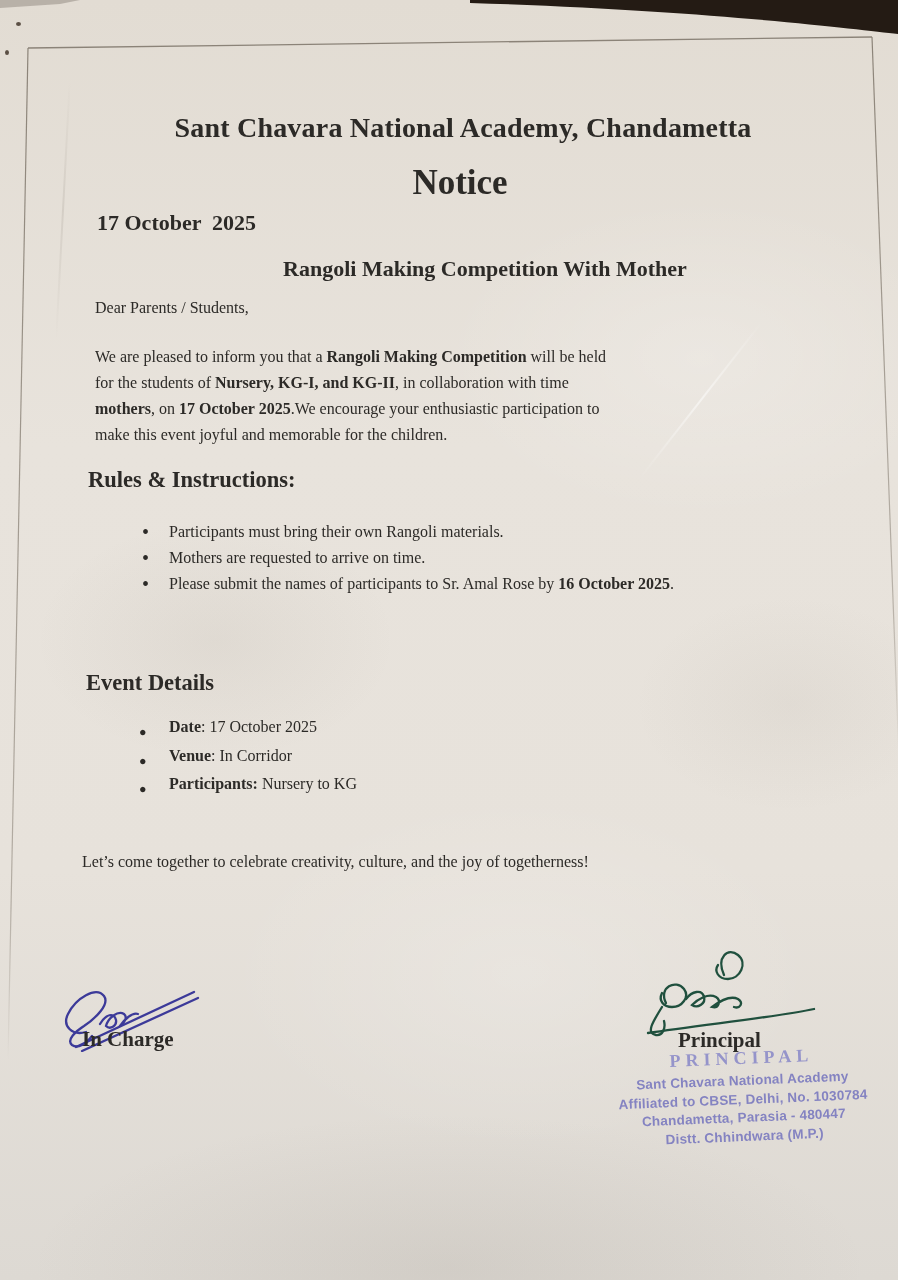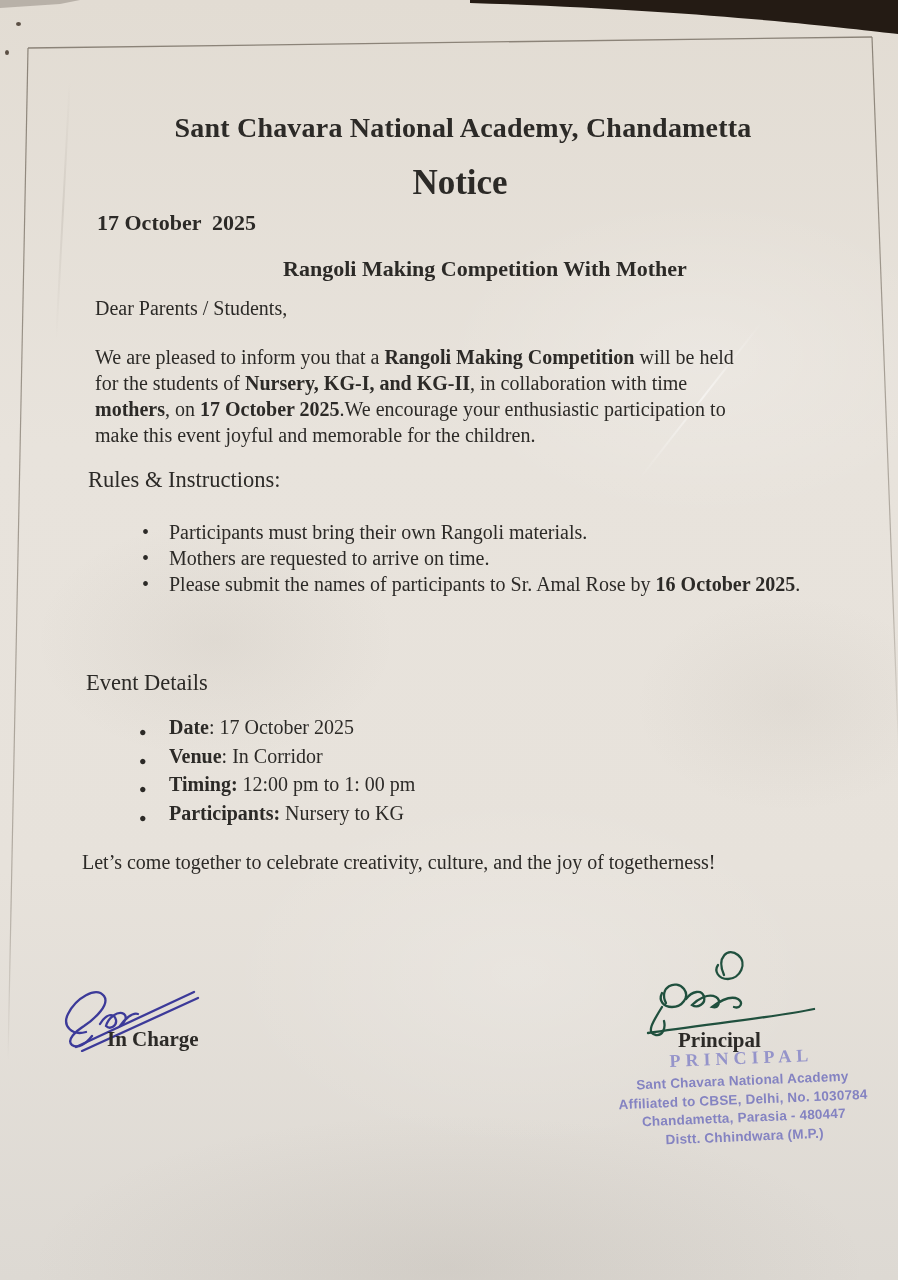--- a/index.html
+++ b/index.html
@@ -17,41 +17,41 @@
       radial-gradient(260px 180px at 88% 55%, rgba(115,105,90,.06), transparent 60%),
       radial-gradient(600px 220px at 50% 99%, rgba(110,100,88,.10), transparent 70%),
       linear-gradient(180deg,#e2dcd3 0%,#e8e3dc 35%,#e7e2db 68%,#ddd9d3 100%);
   }
   .abs{position:absolute;}
   .overlay{position:absolute;left:0;top:0;pointer-events:none;}
   .school-title{left:28px;top:112px;width:870px;text-align:center;font-size:28px;font-weight:bold;letter-spacing:.2px;}
   .notice-title{left:40px;top:163px;width:840px;text-align:center;font-size:35px;font-weight:bold;}
   .notice-date{left:97px;top:210px;font-size:22px;font-weight:bold;white-space:pre;}
   .subject{left:64px;top:256px;width:842px;text-align:center;font-size:22px;font-weight:bold;}
-  .body-text{font-size:20px;line-height:26px;}
+  .body-text{font-size:16px;line-height:26px;}
   .salutation{left:95px;top:295px;}
   .para{left:95px;top:344px;width:740px;}
   .b{font-weight:bold;}
-  .section-heading{font-size:22.5px;font-weight:normal;}
+  .section-heading{font-size:22.5px;font-weight:bold;}
   .rules-heading{left:88px;top:467px;}
   .list{left:148px;margin-left:21px;}
   .rules-list{top:519px;width:690px;}
   .list .item{position:relative;}
   .rules-list .item::before{
     content:"•";position:absolute;left:-27px;top:0;font-size:20px;color:var(--ink);
   }
   .events-heading{left:86px;top:670px;}
   .events-list{top:714px;width:600px;}
   .events-list .item{margin-bottom:2.5px;line-height:26px;}
   .events-list .item::before{
     content:"●";position:absolute;left:-30px;top:5px;font-size:12.5px;color:var(--ink);
   }
   .closing{left:82px;top:849px;width:790px;}
   .sig-label{font-size:21px;font-weight:bold;}
-  .in-charge-label{left:82px;top:1027px;margin-left:25px;}
+  .in-charge-label{left:82px;top:1027px;}
   .principal-label{left:678px;top:1028px;}
   .stamp{
     left:612px;top:1048px;width:262px;text-align:center;color:var(--stamp);
     transform:rotate(-2.4deg);opacity:.92;
     font-family:"Liberation Sans","DejaVu Sans",sans-serif;
   }
   .stamp-title{
     font-family:"Liberation Serif","DejaVu Serif",serif;font-weight:bold;
     font-size:18px;letter-spacing:5px;color:var(--stamp-light);margin-bottom:3px;
   }
@@ -111,21 +111,20 @@
   <div class="abs body-text list rules-list">
     <div class="item"><span>Participants must bring their own Rangoli materials.</span></div>
     <div class="item"><span>Mothers are requested to arrive on time.</span></div>
     <div class="item"><span>Please submit the names of participants to Sr. Amal Rose by </span><span class="b">16 October 2025</span><span>.</span></div>
   </div>
 
   <div class="abs section-heading events-heading">Event Details</div>
   <div class="abs body-text list events-list">
     <div class="item"><span class="b">Date</span><span>: 17 October 2025</span></div>
     <div class="item"><span class="b">Venue</span><span>: In Corridor</span></div>
-    <div class="item"><span class="b">Timing:</span><span> 12:00 pm to 1: 00 pm</span></div>
     <div class="item"><span class="b">Participants:</span><span> Nursery to KG</span></div>
   </div>
 
   <div class="abs body-text closing">Let’s come together to celebrate creativity, culture, and the joy of togetherness!</div>
 
   <svg class="abs" style="left:52px;top:952px;" width="150" height="100" viewBox="0 0 150 100">
     <g fill="none" stroke="var(--sigL)" stroke-width="2.3" stroke-linecap="round">
       <path d="M34,80 C20,84 10,74 16,62 C24,46 44,34 52,44 C58,52 44,66 32,74 C24,79 14,88 20,93 C26,97 34,92 40,84"></path>
       <path d="M48,72 C54,62 62,60 64,68 C65,74 58,78 54,74 C56,66 66,58 72,62 C76,65 72,72 68,74 C72,68 80,60 86,62"></path>
       <path d="M24,95 L142,40"></path>

